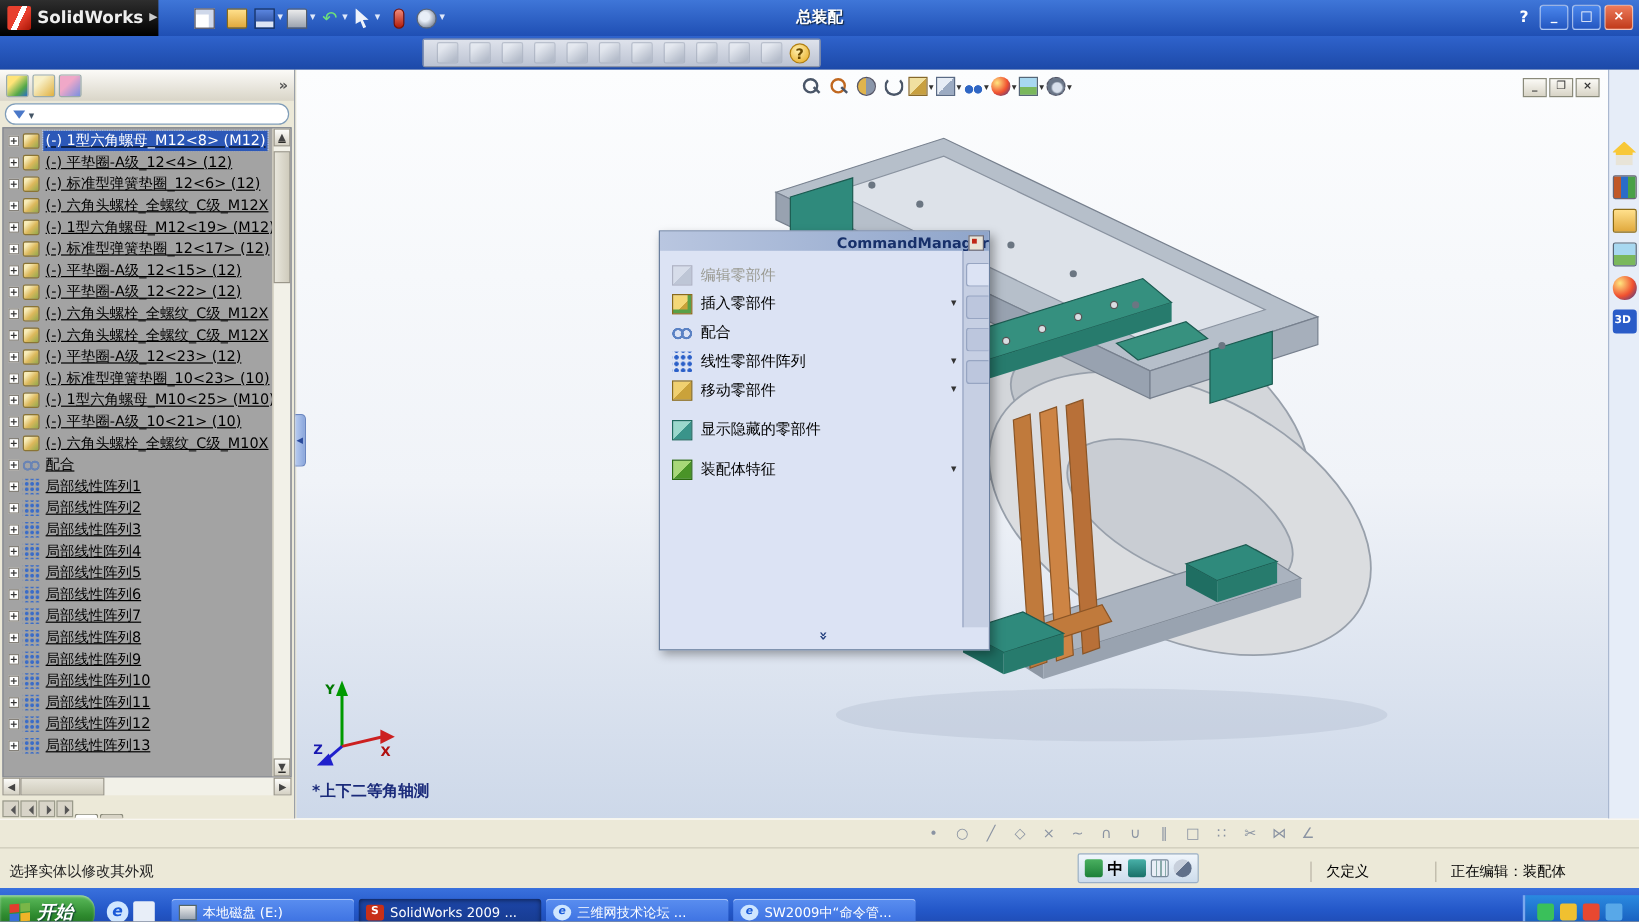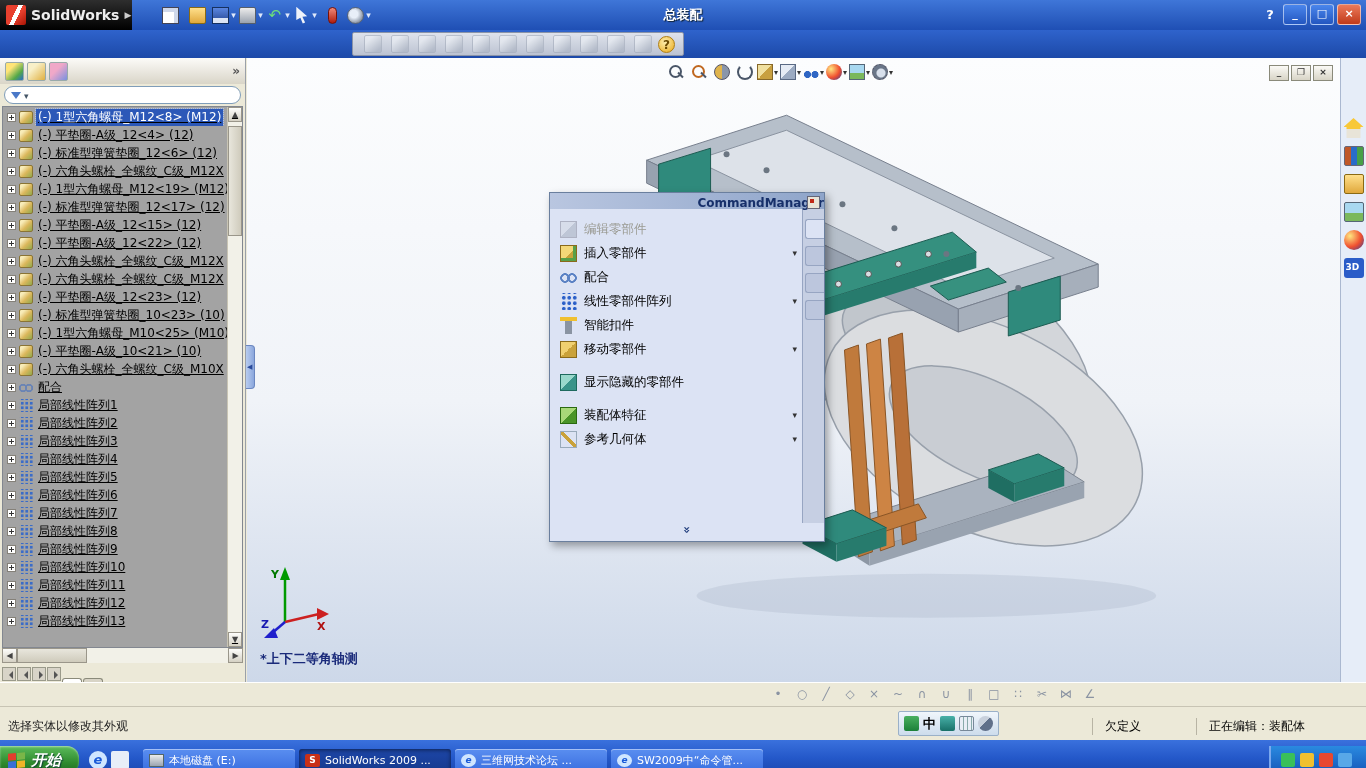--- a/index.html
+++ b/index.html
@@ -630,39 +630,31 @@
             <span class="cm-lbl">插入零部件</span>
           </div>
             <div class="cm-row" data-icon="mate">
             <span class="ic"></span>
             <span class="cm-lbl">配合</span>
           </div>
             <div class="cm-row has-dd" data-icon="linear-pattern">
             <span class="ic"></span>
             <span class="cm-lbl">线性零部件阵列</span>
           </div>
-            <div class="cm-row" data-icon="smart-fasteners">
-            <span class="ic"></span>
-            <span class="cm-lbl">智能扣件</span>
-          </div>
             <div class="cm-row has-dd" data-icon="move-component">
             <span class="ic"></span>
             <span class="cm-lbl">移动零部件</span>
           </div>
             <div class="cm-row gap" data-icon="show-hidden">
             <span class="ic"></span>
             <span class="cm-lbl">显示隐藏的零部件</span>
           </div>
             <div class="cm-row gap has-dd" data-icon="assembly-features">
             <span class="ic"></span>
             <span class="cm-lbl">装配体特征</span>
-          </div>
-            <div class="cm-row has-dd" data-icon="reference-geometry">
-            <span class="ic"></span>
-            <span class="cm-lbl">参考几何体</span>
           </div>
           </div>
         <div class="cm-tabs">
             <span class="cm-tab active"></span>
             <span class="cm-tab"></span>
             <span class="cm-tab"></span>
             <span class="cm-tab"></span>
           </div>
       </div>
       <div class="cm-more"></div>

